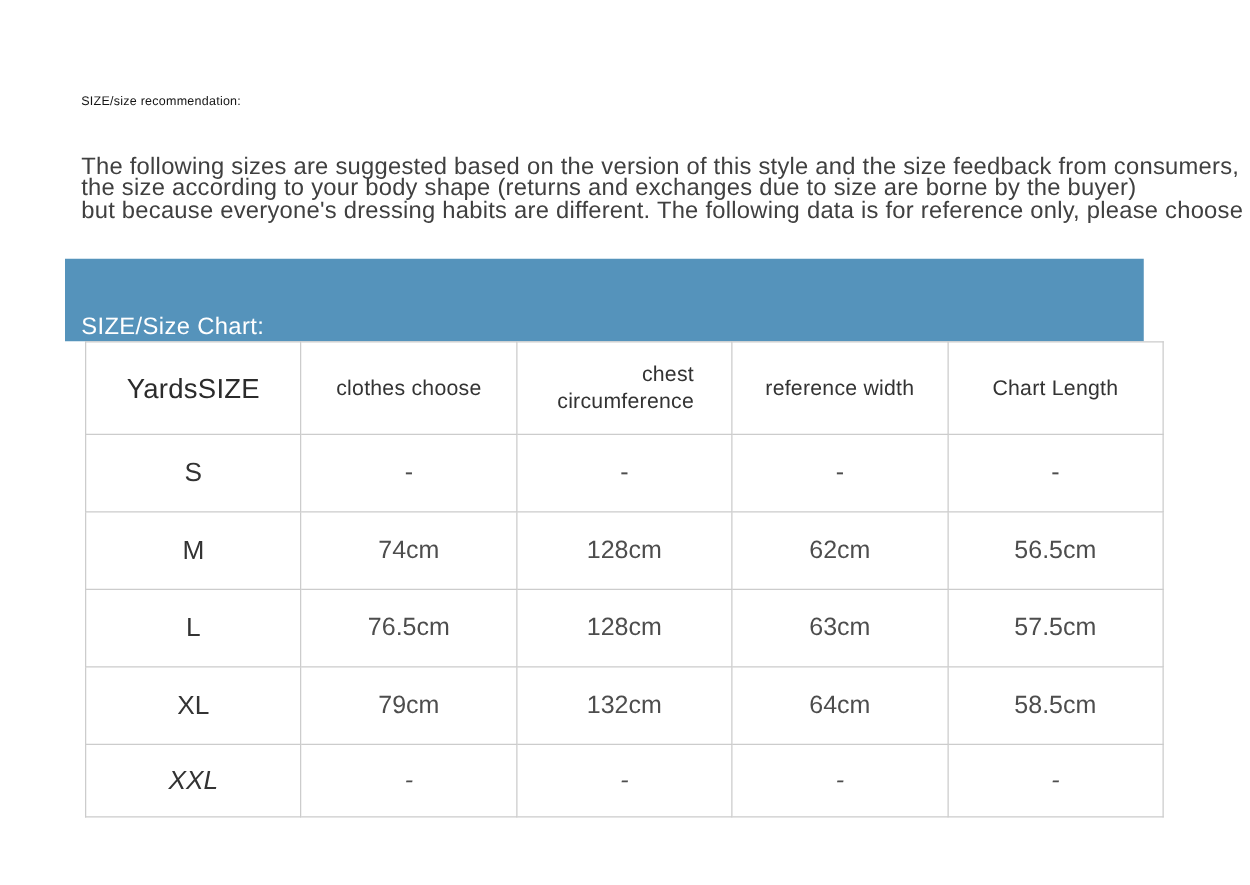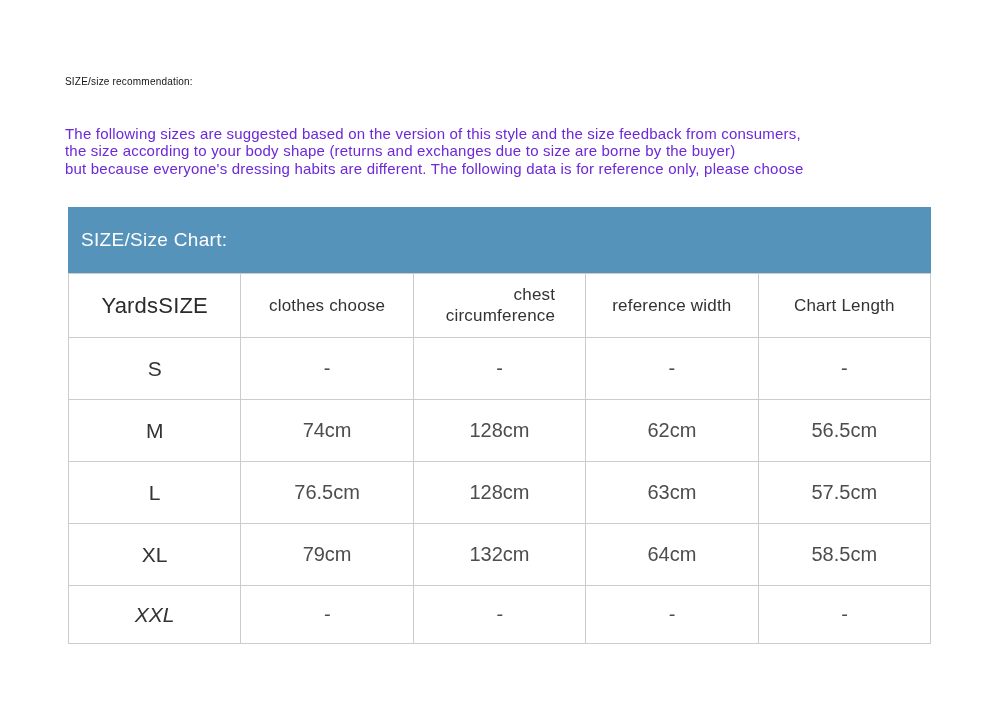--- a/index.html
+++ b/index.html
@@ -22,37 +22,37 @@
     top: 76px;
     font-size: 10px;
     letter-spacing: 0.2px;
     color: #141414;
   }
 
   .rec-desc {
     position: absolute;
     left: 65px;
     top: 125px;
-    font-size: 15px;
+    font-size: 19px;
     line-height: 17.4px;
     letter-spacing: 0.2px;
-    color: #6d28d9;
+    color: #404040;
     white-space: nowrap;
   }
 
   .chart-banner {
     position: absolute;
-    left: 68px;
+    left: 52px;
     top: 207px;
     width: 863px;
     height: 66px;
     background: #5593bb;
     box-sizing: border-box;
     display: flex;
-    align-items: center;
+    align-items: flex-end;
     padding-left: 13px;
   }
   .chart-banner .banner-text {
     color: #ffffff;
     font-size: 19px;
     letter-spacing: 0.3px;
   }
 
   table.size-table {
     position: absolute;
@@ -64,21 +64,21 @@
   }
   .size-table th,
   .size-table td {
     border: 1px solid #cccccc;
     text-align: center;
     vertical-align: middle;
     padding: 0;
     font-weight: normal;
     box-sizing: border-box;
   }
-  .size-table thead tr { height: 64px; }
+  .size-table thead tr { height: 74px; }
   .size-table tbody tr { height: 62px; }
   .size-table tbody tr:last-child { height: 58px; font-style: italic; }
 
   .size-table th {
     font-size: 17px;
     color: #333333;
     letter-spacing: 0.2px;
   }
   .size-table th.col-size {
     font-size: 22px;

